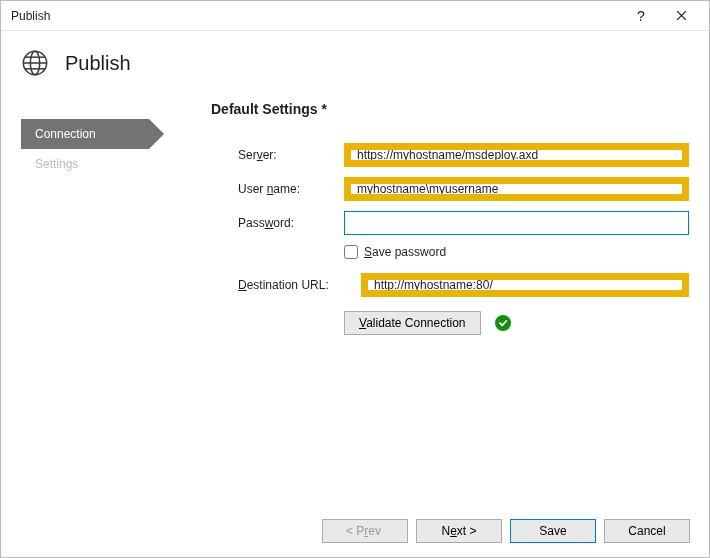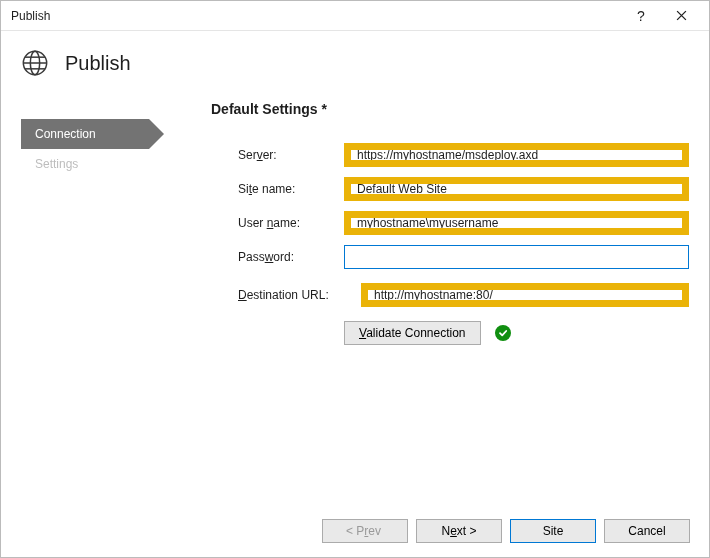--- a/index.html
+++ b/index.html
@@ -207,50 +207,50 @@
   </div>
 
   <div class="main">
     <div class="section-title">Default Settings *</div>
 
     <div class="row">
       <label class="fld">Ser<span class="under">v</span>er:</label>
       <input type="text" value="https://myhostname/msdeploy.axd" style="">
     </div>
 
-    <div class="row">
-      <label class="fld">Si<span class="under">t</span>e name:</label>
-      <input type="text" value="Default Web Site" style="">
-    </div>
 
     <div class="row">
       <label class="fld">User <span class="under">n</span>ame:</label>
       <input type="text" value="myhostname\myusername" style="">
     </div>
 
     <div class="row">
       <label class="fld">Pass<span class="under">w</span>ord:</label>
       <input type="password" class="active" value="" style="">
     </div>
 
+    <div class="row checkbox-row">
+      <input type="checkbox" style="">
+      <label><span class="under">S</span>ave password</label>
+    </div>
 
     <div class="row" style="margin-top:14px;gap:17px;">
       <label class="fld"><span class="under">D</span>estination URL:</label>
       <input type="text" value="http://myhostname:80/" style="">
     </div>
 
     <div class="row button-row">
       <button class="btn"><span class="under">V</span>alidate Connection</button>
       <div class="valid-ok">
         <svg width="10" height="10" viewBox="0 0 10 10">
             <path d="M2 5.2 L4.2 7.4 L8.2 3" stroke="#fff" stroke-width="1.8" fill="none" stroke-linecap="round" stroke-linejoin="round"></path>
           </svg>
       </div>
     </div>
   </div>
 </div>
 
 <div class="footer">
   <button class="btn disabled">&lt; P<span class="under">r</span>ev</button>
   <button class="btn">N<span class="under">e</span>xt &gt;</button>
-  <button class="btn primary">Site</button>
+  <button class="btn primary">Save</button>
   <button class="btn">Cancel</button>
 </div>
 
 </body></html>

